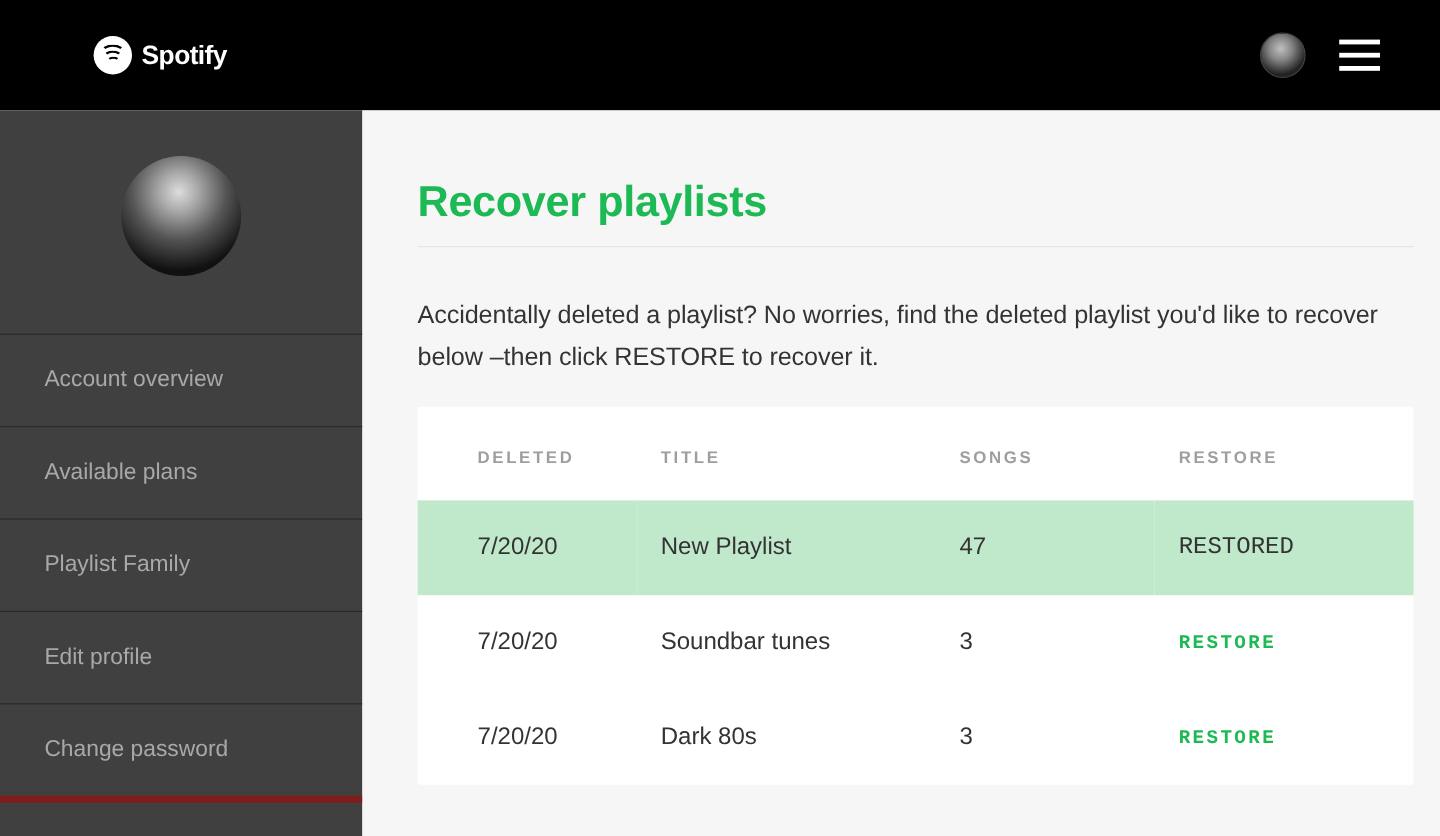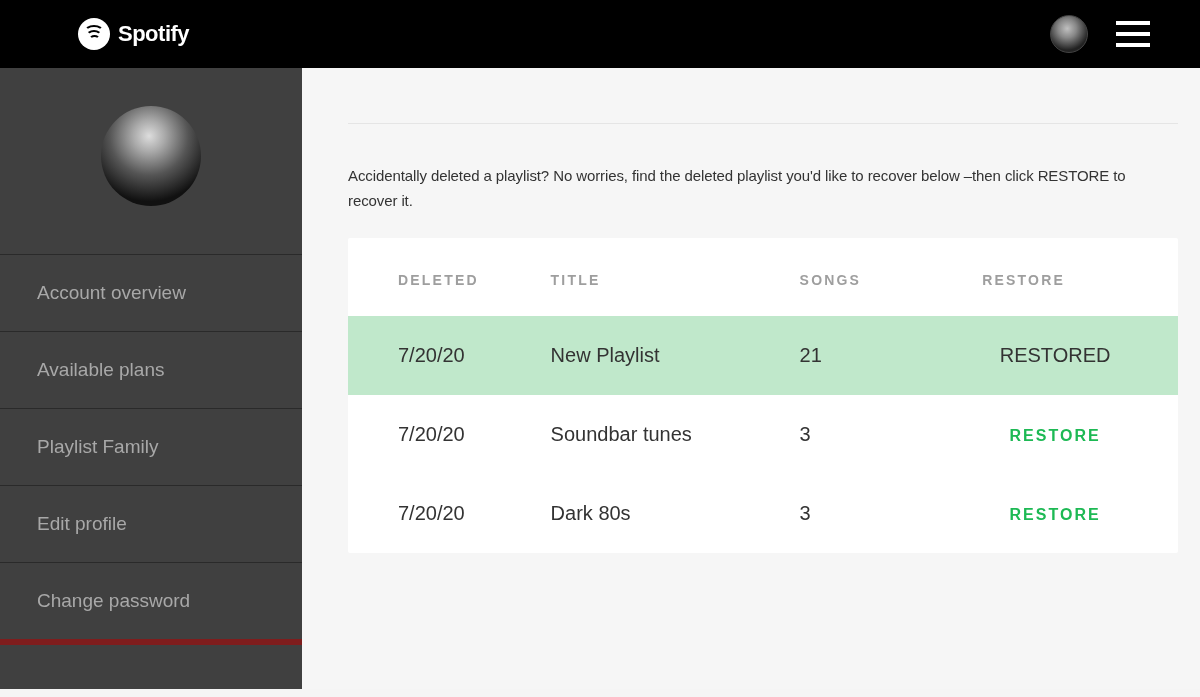--- a/index.html
+++ b/index.html
@@ -5,21 +5,21 @@
     * { margin: 0; padding: 0; box-sizing: border-box; }
     body {
       font-family: -apple-system, BlinkMacSystemFont, 'Segoe UI', Helvetica, Arial, sans-serif;
       background: #f5f5f5;
       width: 1200px;
       height: 697px;
       overflow: hidden;
     }
     .topbar {
       background: #000;
-      height: 68px;
+      height: 92px;
       display: flex;
       align-items: center;
       justify-content: space-between;
       padding: 0 50px 0 78px;
     }
     .logo-wrap {
       display: flex;
       align-items: center;
       gap: 8px;
     }
@@ -118,21 +118,21 @@
       margin-bottom: 16px;
       letter-spacing: -0.3px;
     }
     .title-underline {
       height: 1px;
       background: #e5e5e5;
       margin-bottom: 40px;
     }
     .page-desc {
       color: #333;
-      font-size: 15px;
+      font-size: 21px;
       line-height: 1.65;
       margin-bottom: 24px;
       letter-spacing: -0.1px;
     }
     .table-card {
       background: #fff;
       border-radius: 2px;
     }
     .table {
       width: 100%;
@@ -151,21 +151,22 @@
     .table td {
       color: #333;
       font-size: 20px;
       padding: 28px 20px;
       font-weight: 400;
     }
     .table td:first-child { padding-left: 50px; }
     .table td:nth-child(4) { padding-right: 50px; }
     tr.restored-row td { background: #c0e8cb; }
     .restore-cell {
-      text-align: center;
+      text-align: left;
+      font-family: Liberation Mono, monospace;
     }
     .restore-link {
       color: #1db954;
       font-weight: 700;
       letter-spacing: 2px;
       font-size: 16px;
       cursor: pointer;
     }
     .restored-label {
       color: #333;
@@ -206,38 +207,39 @@
       <div class="avatar-large"></div>
     </div>
     <div class="nav-item">Account overview</div>
     <div class="nav-item">Available plans</div>
     <div class="nav-item">Playlist Family</div>
     <div class="nav-item">Edit profile</div>
     <div class="nav-item">Change password</div>
   </aside>
 
   <main class="main">
+    <h1 class="page-title">Recover playlists</h1>
     <div class="title-underline"></div>
     <p class="page-desc">Accidentally deleted a playlist? No worries, find the deleted playlist you'd like to recover below –then click RESTORE to recover it.</p>
 
     <div class="table-card">
       <table class="table">
         <thead>
           <tr>
             <th class="col-deleted">DELETED</th>
             <th class="col-title">TITLE</th>
             <th class="col-songs">SONGS</th>
             <th class="col-restore">RESTORE</th>
           </tr>
         </thead>
         <tbody>
           <tr class="restored-row">
             <td>7/20/20</td>
             <td>New Playlist</td>
-            <td>21</td>
+            <td>47</td>
             <td class="restore-cell">
               <span class="restored-label">RESTORED</span>
             </td>
           </tr>
           <tr>
             <td>7/20/20</td>
             <td>Soundbar tunes</td>
             <td>3</td>
             <td class="restore-cell">
               <span class="restore-link">RESTORE</span>

